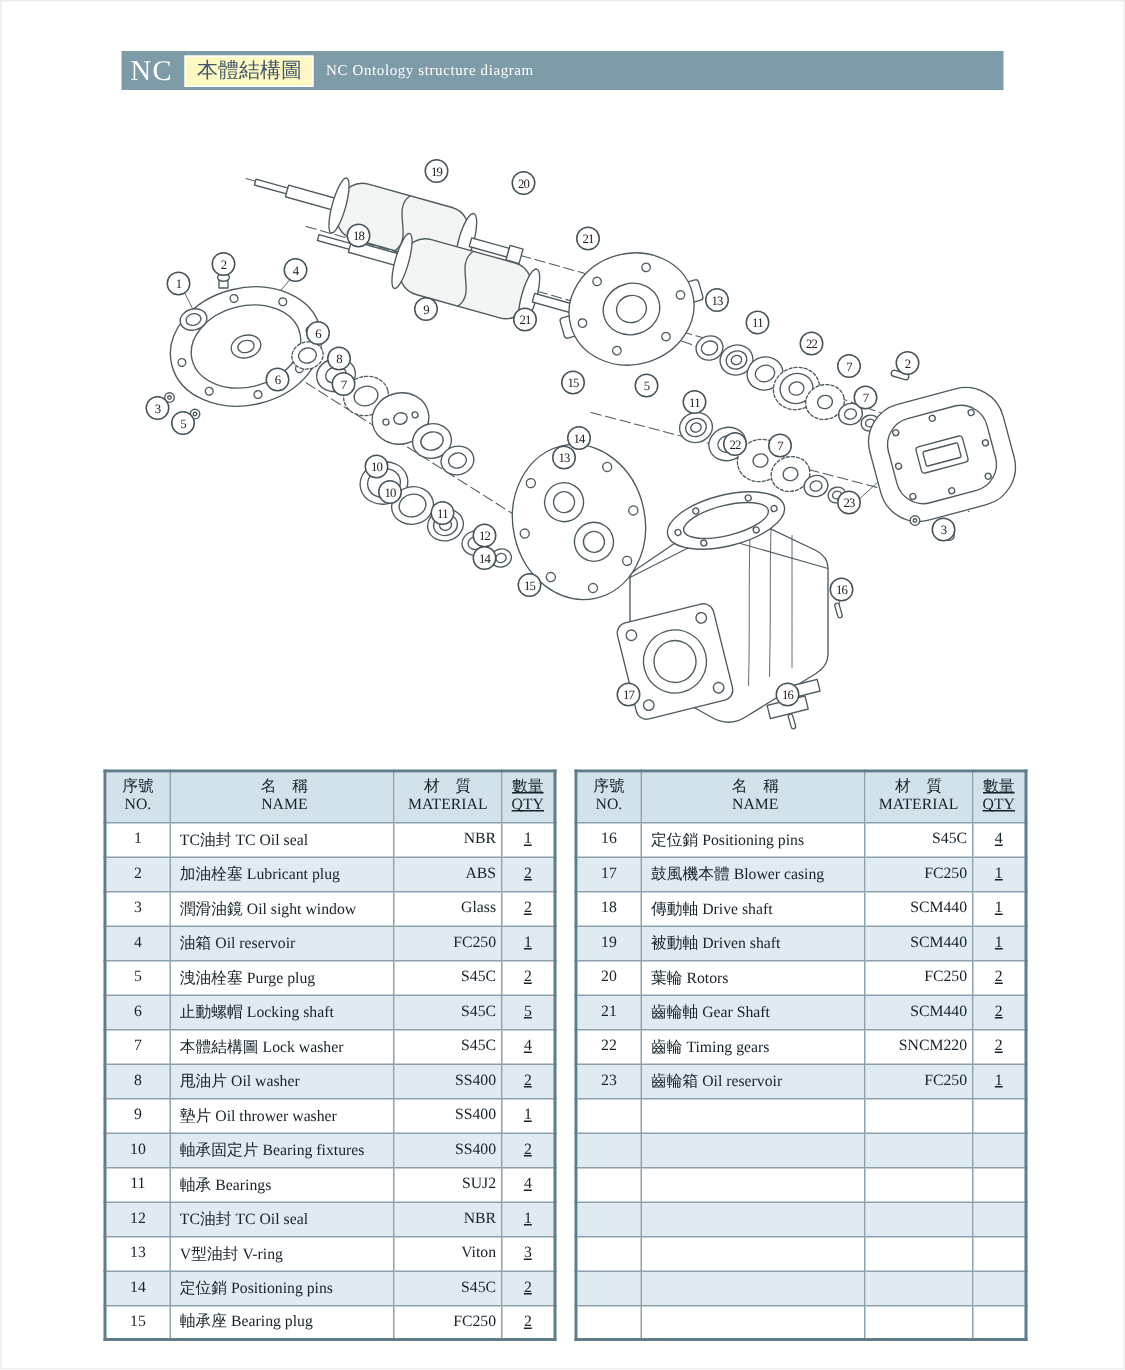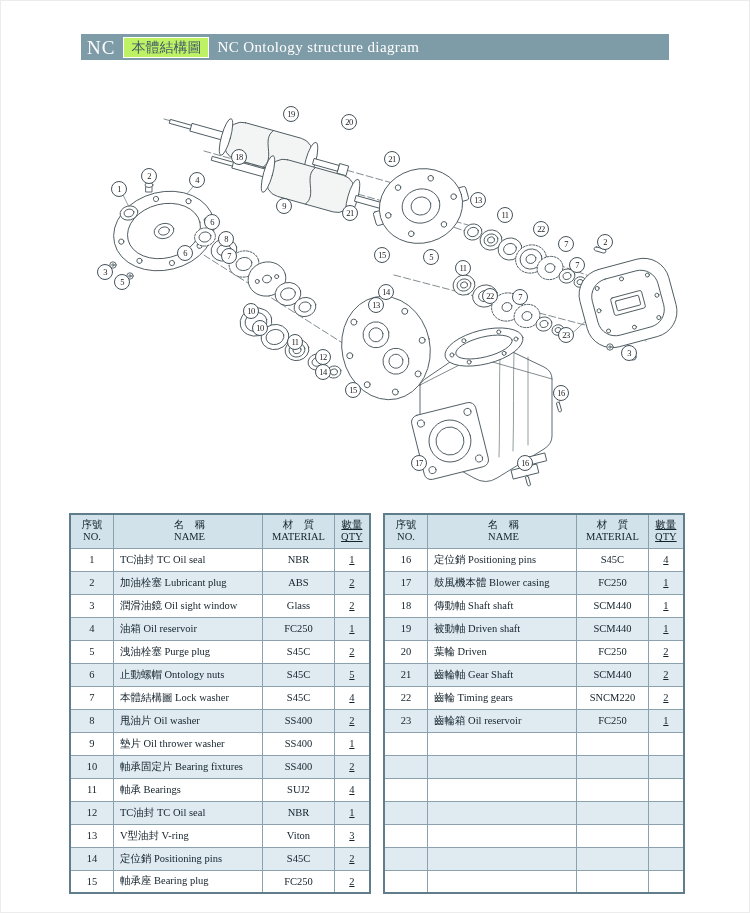--- a/index.html
+++ b/index.html
@@ -15,25 +15,25 @@
 
   
   .banner {
     position:absolute; left:80px; top:33px; width:588px; height:26px;
     background:#7e9ba8; display:flex; align-items:center; padding:0 6px; gap:8px;
   }
   .banner .nc {
     color:#ffffff; font-size:19px; letter-spacing:1px; line-height:1;
   }
   .banner .title-box {
-    background:#bef264; color:#41596a; font-size:14px; line-height:1;
+    background:#fef9c3; color:#41596a; font-size:14px; line-height:1;
     padding:3px 7px 2px 7px; border:1px solid #ffffff; white-space:nowrap;
   }
   .banner .title-en {
-    color:#ffffff; font-size:15px; letter-spacing:.4px; white-space:nowrap;
+    color:#ffffff; font-size:10px; letter-spacing:.4px; white-space:nowrap;
   }
 
   
   #diagram-svg {
     position:absolute; left:75px; top:88px; width:610px; height:415px;
   }
   #callout-layer { position:absolute; inset:0; pointer-events:none; }
   .callout {
     position:absolute; width:16px; height:16px; border-radius:50%;
     border:1px solid #44525a; background:#ffffff; color:#222;
@@ -55,21 +55,21 @@
     border:1px solid #8ba2ae; height:23px; padding:0 3px;
     font-weight:normal; overflow:hidden; white-space:nowrap;
   }
   table.parts th {
     background:#d2e2ea; height:34px; line-height:1.2;
     text-align:center; font-size:10.5px;
   }
   table.parts tbody tr:nth-child(even) { background:#dfebf1; }
   .c-no   { width:44px;  text-align:center; }
   .c-name { width:150px; text-align:left; padding-left:6px !important; }
-  .c-mat  { width:72px;  text-align:center; }
+  .c-mat  { width:72px;  text-align:right; }
   .c-qty  { width:36px;  text-align:center;text-decoration:underline; }
   th span { display:block; }
 </style>
 </head>
 <body>
 
 <div class="page">
 
   <div class="banner">
     <span class="nc">NC</span>
@@ -452,21 +452,21 @@
             <td class="c-qty">1</td>
           </tr>
           <tr>
             <td class="c-no">5</td>
             <td class="c-name">洩油栓塞 Purge plug</td>
             <td class="c-mat">S45C</td>
             <td class="c-qty">2</td>
           </tr>
           <tr>
             <td class="c-no">6</td>
-            <td class="c-name">止動螺帽 Ontology nuts</td>
+            <td class="c-name">止動螺帽 Locking shaft</td>
             <td class="c-mat">S45C</td>
             <td class="c-qty">5</td>
           </tr>
           <tr>
             <td class="c-no">7</td>
             <td class="c-name">本體結構圖 Lock washer</td>
             <td class="c-mat">S45C</td>
             <td class="c-qty">4</td>
           </tr>
           <tr>
@@ -555,33 +555,33 @@
             <td class="c-qty">4</td>
           </tr>
           <tr>
             <td class="c-no">17</td>
             <td class="c-name">鼓風機本體 Blower casing</td>
             <td class="c-mat">FC250</td>
             <td class="c-qty">1</td>
           </tr>
           <tr>
             <td class="c-no">18</td>
-            <td class="c-name">傳動軸 Shaft shaft</td>
+            <td class="c-name">傳動軸 Drive shaft</td>
             <td class="c-mat">SCM440</td>
             <td class="c-qty">1</td>
           </tr>
           <tr>
             <td class="c-no">19</td>
             <td class="c-name">被動軸 Driven shaft</td>
             <td class="c-mat">SCM440</td>
             <td class="c-qty">1</td>
           </tr>
           <tr>
             <td class="c-no">20</td>
-            <td class="c-name">葉輪 Driven</td>
+            <td class="c-name">葉輪 Rotors</td>
             <td class="c-mat">FC250</td>
             <td class="c-qty">2</td>
           </tr>
           <tr>
             <td class="c-no">21</td>
             <td class="c-name">齒輪軸 Gear Shaft</td>
             <td class="c-mat">SCM440</td>
             <td class="c-qty">2</td>
           </tr>
           <tr>

